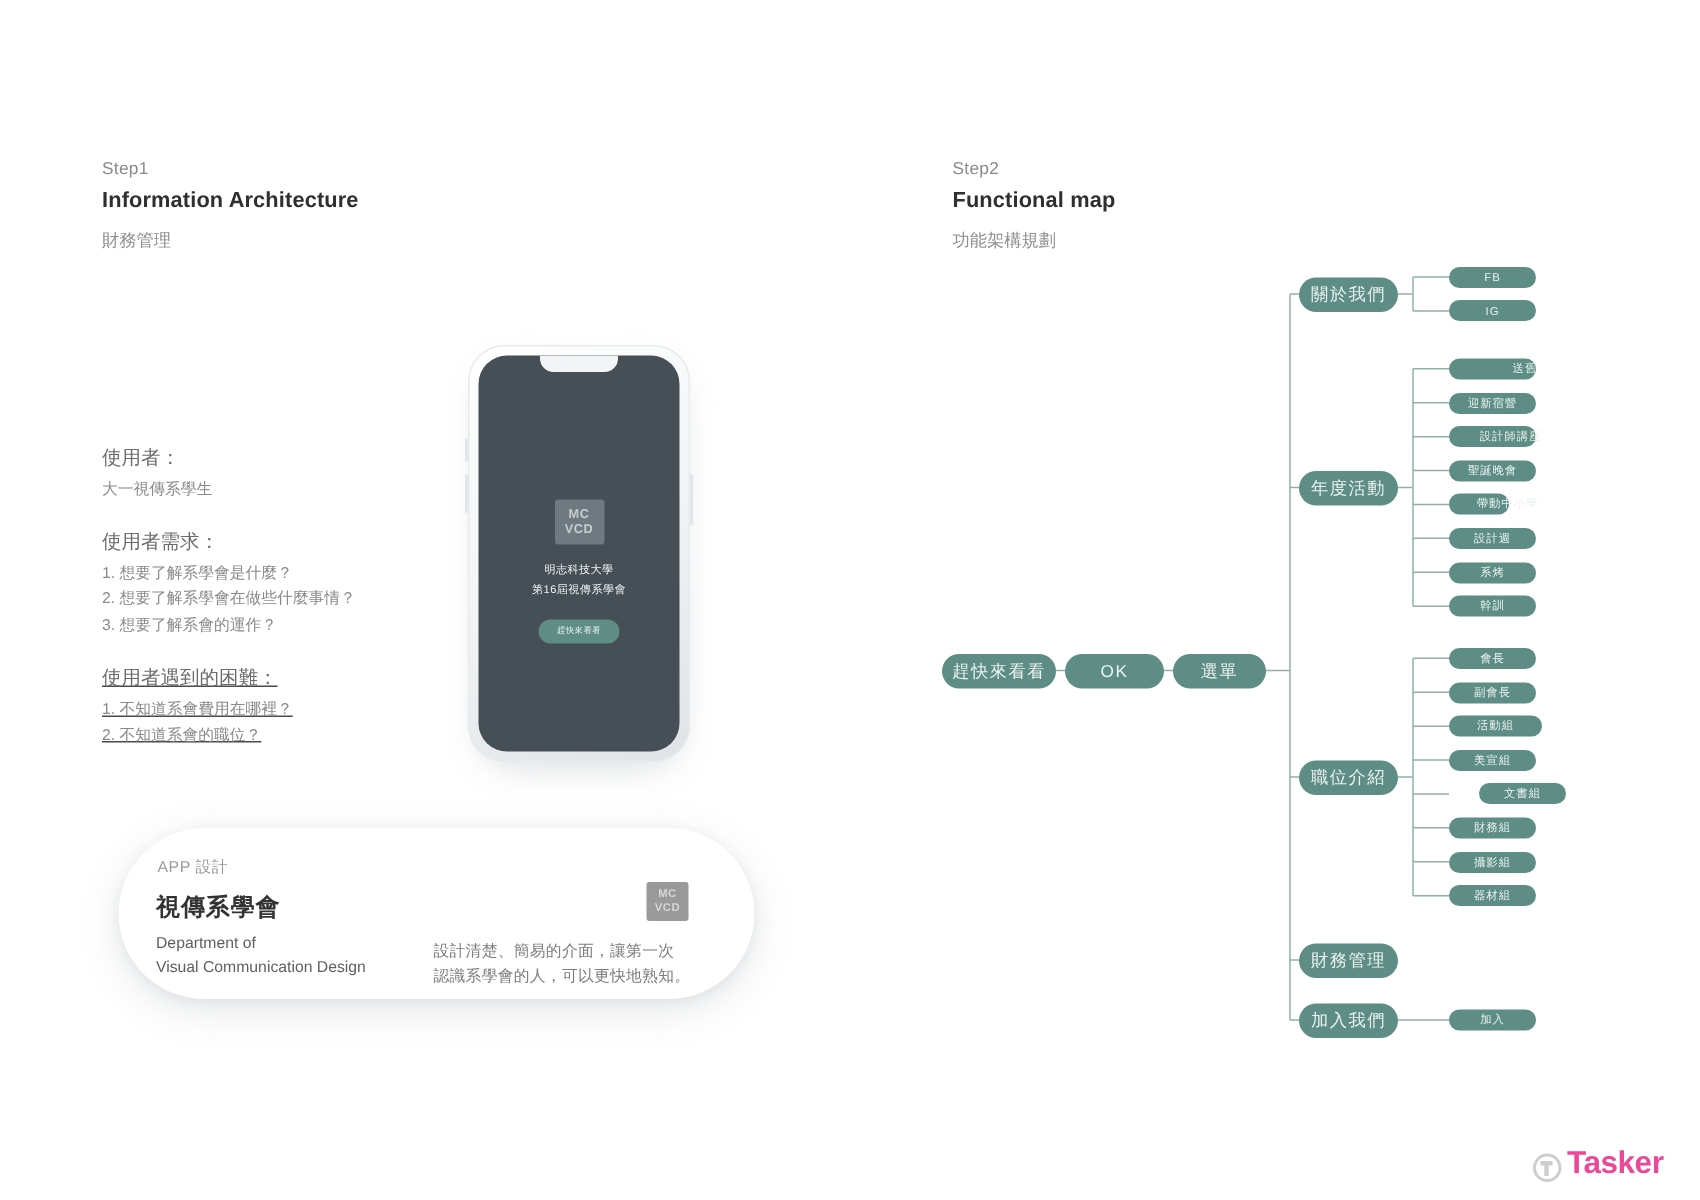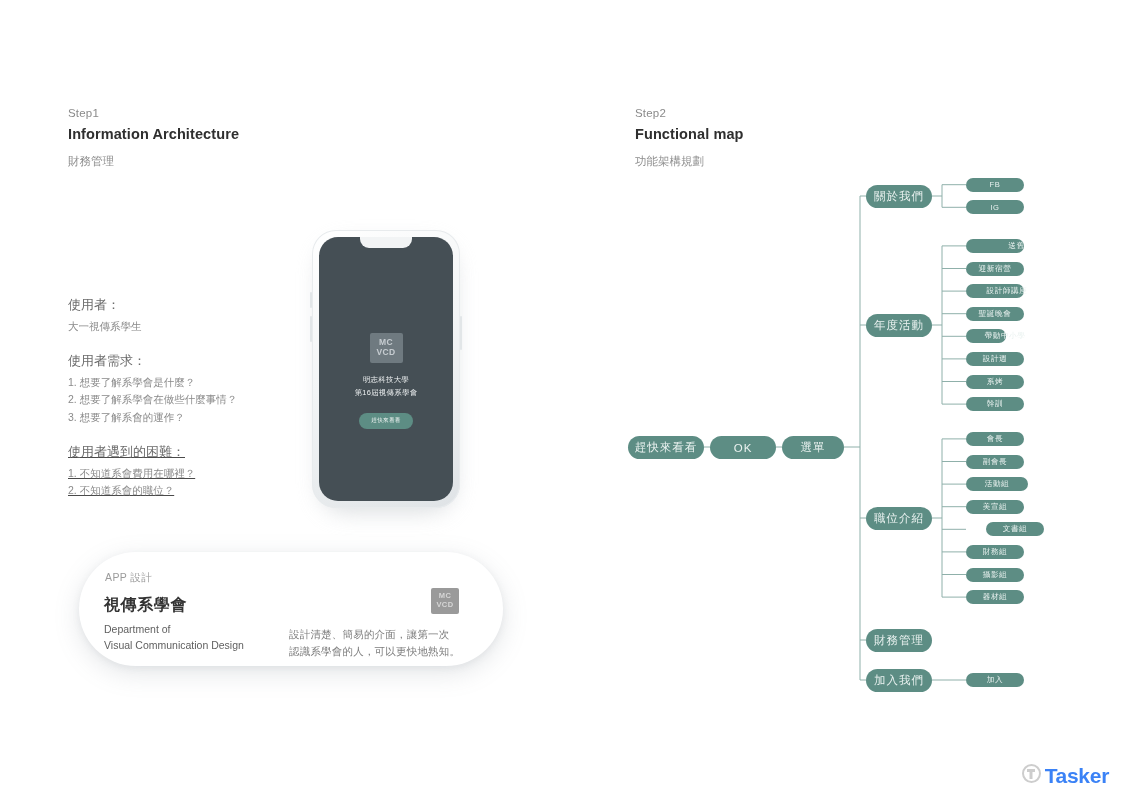--- a/index.html
+++ b/index.html
@@ -143,22 +143,22 @@
     white-space: nowrap;
     letter-spacing: 1px;
   }
   .node.root  { height: 23px; font-size: 11.5px; }
   .node.lvl1  { height: 23px; font-size: 11.5px; }
   .node.leaf  { height: 14px; font-size: 7.6px; letter-spacing: .6px; border-radius: 7px; }
 
   
   .watermark {
     position: absolute; right: 24px; bottom: 12px;
-    display: flex; align-items: flex-start; gap: 4px;
-    color: #3b82f6;
+    display: flex; align-items: flex-end; gap: 4px;
+    color: #ec4899;
   }
   .wm-mark {
     width: 19px; height: 19px; border-radius: 50%;
     border: 2px solid #cdcdcd; position: relative; flex: none;
   }
   .wm-mark::after {
     content: ""; position: absolute; left: 50%; top: 3px;
     transform: translateX(-50%);
     width: 3px; height: 10px; background: #cdcdcd;
   }

